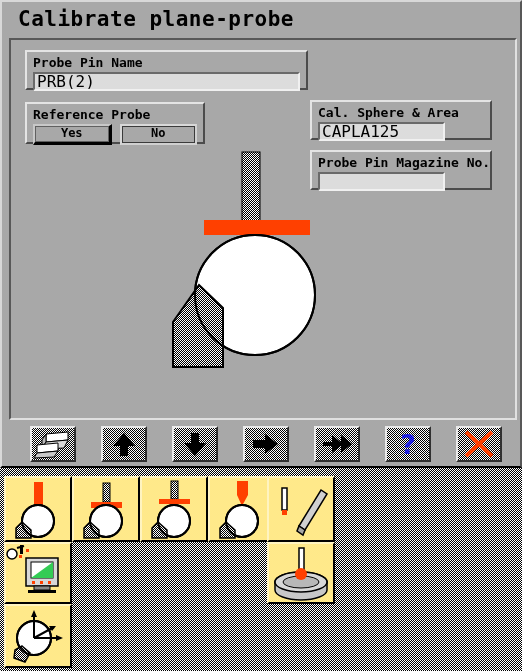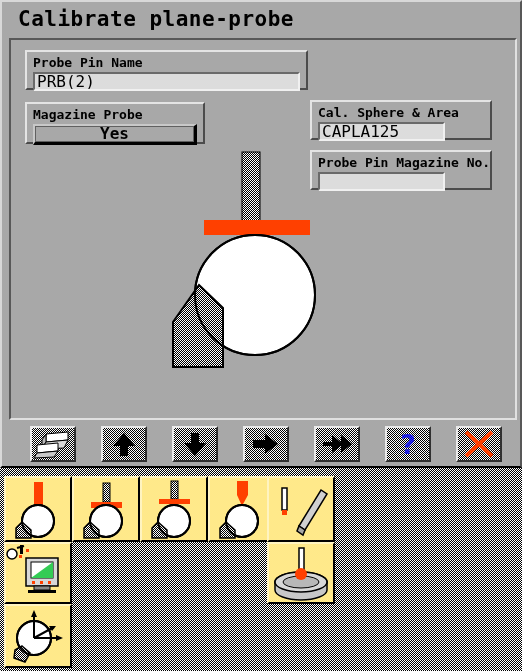--- a/index.html
+++ b/index.html
@@ -111,21 +111,21 @@
     width: 100%;
   }
 
   
   .btnrow { display: flex; gap: 8px; }
   .tbtn {
     box-sizing: border-box;
     height: 21px;
     flex: 1;
     background: #a8a8a8;
-    font-size: 16px;
+    font-size: 12px;
     font-weight: bold;
     color: #000;
     font-family: "DejaVu Sans Mono", "Liberation Mono", monospace;
     text-align: center;
     line-height: 15px;
     border-top: 2px solid #e4e4e4;
     border-left: 2px solid #e4e4e4;
     border-right: 2px solid #000000;
     border-bottom: 2px solid #000000;
     cursor: default;
@@ -208,23 +208,24 @@
   </div>
 
   <div id="client">
 
     <div class="group" style="left:14px; top:10px; width:283px; height:40px;">
       <div class="group-label">Probe Pin Name</div>
       <input class="textfield" type="text" readonly="" value="PRB(2)" style="">
     </div>
 
     <div class="group" style="left:14px; top:62px; width:180px; height:42px;">
-      <div class="group-label">Magazine Probe</div>
+      <div class="group-label">Reference Probe</div>
       <div class="btnrow">
         <div class="tbtn selected">Yes</div>
+        <div class="tbtn unselected">No</div>
       </div>
     </div>
 
 
     <div class="group" style="left:299px; top:60px; width:182px; height:40px;">
       <div class="group-label">Cal. Sphere &amp; Area</div>
       <input class="textfield" type="text" readonly="" style="width: 127px;" value="CAPLA125">
     </div>
 
     <div class="group" style="left:299px; top:110px; width:182px; height:40px;">

